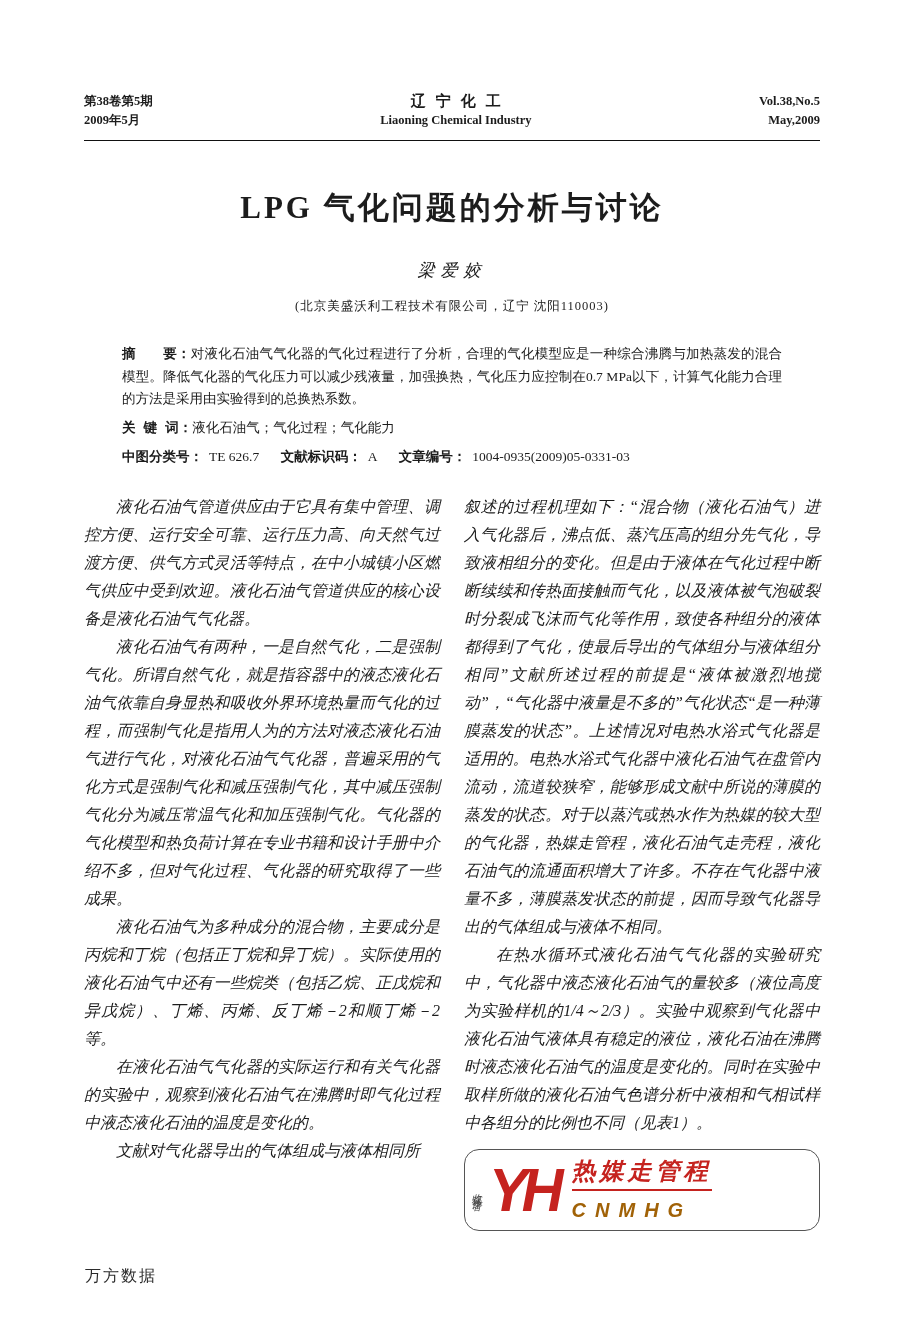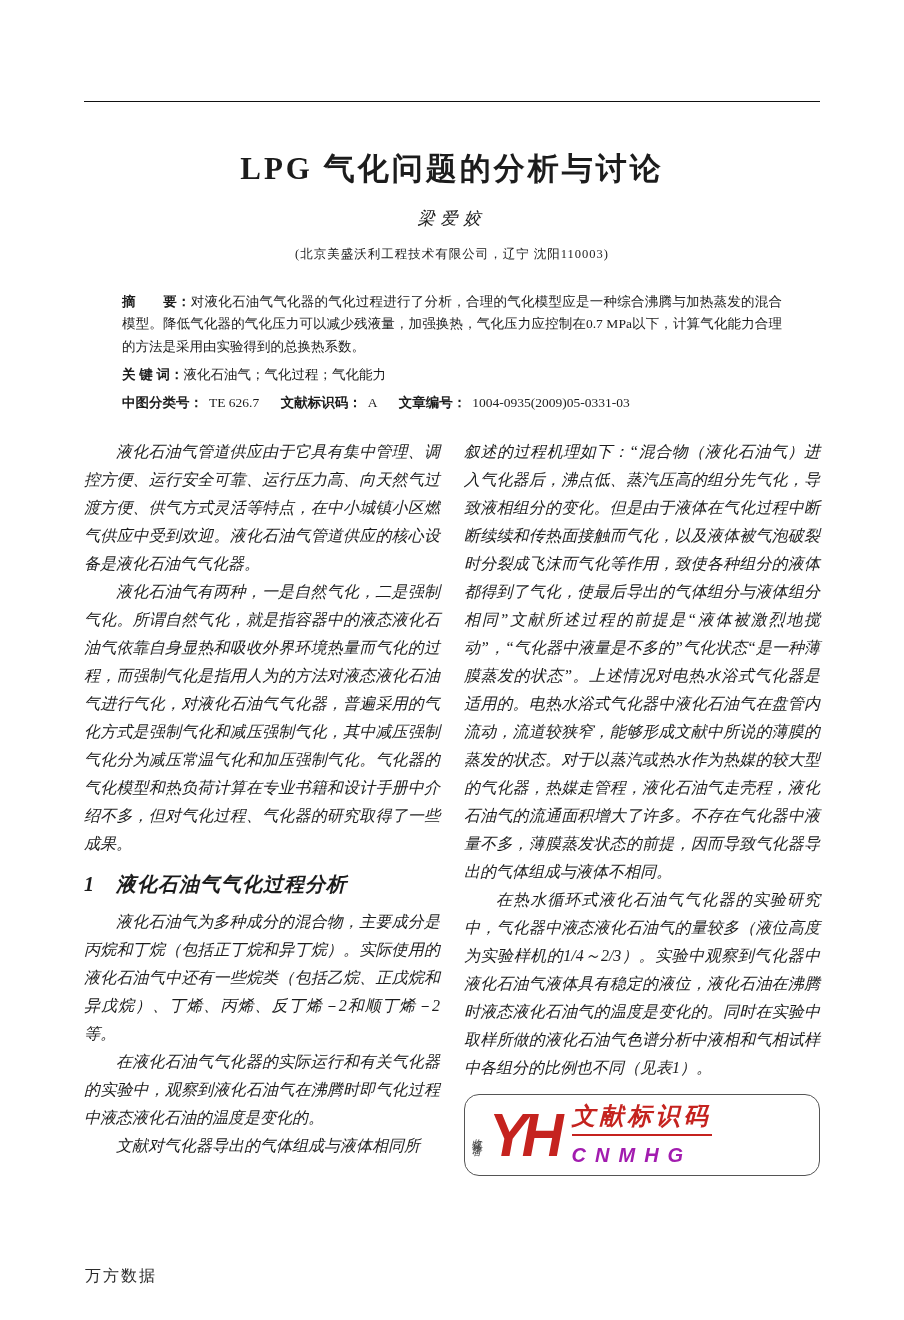--- a/index.html
+++ b/index.html
@@ -22,27 +22,27 @@
   .jcn{font-size:15px;font-weight:bold;letter-spacing:10px;text-indent:10px;}
   .jen{font-size:12.5px;font-weight:600;margin-top:2px;}
   .rule{border-top:1.6px solid #111;margin-top:9px;}
   
   .title{
     text-align:center;font-size:31px;font-weight:bold;
     letter-spacing:3px;margin:46px 0 0 0;
   }
   .author{
     text-align:center;font-size:17px;font-style:italic;
-    letter-spacing:6px;margin-top:17px;
+    letter-spacing:6px;margin-top:30px;
   }
   .affil{text-align:center;font-size:12.5px;margin-top:16px;letter-spacing:1px;}
   
   .meta{margin-top:28px;padding:0 38px;}
   .meta p{margin:0 0 6px 0;font-size:13.5px;line-height:1.65;text-align:justify;}
-  .meta b{font-family:Liberation Sans, sans-serif;font-weight:bold;}
+  .meta b{font-family:Liberation Mono, monospace;font-weight:bold;}
   .clc span{margin-right:18px;}
   .clc b{margin-right:6px;}
   
   .columns{display:flex;gap:24px;margin-top:24px;font-style:italic;}
   .col{width:358px;font-size:16px;line-height:28px;text-align:justify;}
   .col p{margin:0;}
   .col p.indent{text-indent:2em;}
   .sec{
     font-size:20px;font-weight:600;margin:12px 0 10px 0;
     letter-spacing:1px;line-height:1.4;
@@ -76,34 +76,48 @@
   .brand{display:flex;flex-direction:column;justify-content:center;}
   .brand-cn{
     font-family:"Liberation Sans","DejaVu Sans",sans-serif;
     font-size:24px;font-weight:bold;color:#c5231f;
     letter-spacing:4px;
     border-bottom:2.5px solid #c5231f;
     padding-bottom:4px;
   }
   .brand-en{
     font-family:"Liberation Sans","DejaVu Sans",sans-serif;
-    font-size:20px;font-weight:bold;color:#a21caf;
+    font-size:20px;font-weight:bold;color:#a16207;
     letter-spacing:9px;margin-top:5px;
   }
   
   .watermark{
     position:absolute;left:85px;top:1266px;
     font-size:16px;color:#2b2b2b;letter-spacing:2px;
   }
 </style>
 </head>
 <body>
 
 <div class="page">
 
+  <header class="hdr">
+    <div class="hdr-left">
+      <div>第38卷第5期</div>
+      <div>2009年5月</div>
+    </div>
+    <div class="hdr-center">
+      <div class="jcn">辽宁化工</div>
+      <div class="jen">Liaoning Chemical Industry</div>
+    </div>
+    <div class="hdr-right">
+      <div>Vol.38,No.5</div>
+      <div>May,2009</div>
+    </div>
+  </header>
 
   <div class="rule"></div>
 
   <h1 class="title">LPG 气化问题的分析与讨论</h1>
   <div class="author">梁爱姣</div>
   <div class="affil">(北京美盛沃利工程技术有限公司，辽宁 沈阳110003)</div>
 
   <div class="meta">
     <p class="abs"><b>摘　　要：</b><span>对液化石油气气化器的气化过程进行了分析，合理的气化模型应是一种综合沸腾与加热蒸发的混合模型。降低气化器的气化压力可以减少残液量，加强换热，气化压力应控制在0.7 MPa以下，计算气化能力合理的方法是采用由实验得到的总换热系数。</span></p>
     <p class="kw"><b>关 键 词：</b><span>液化石油气；气化过程；气化能力</span></p>
@@ -111,38 +125,37 @@
       <b>中图分类号：</b><span>TE 626.7</span>
       <b>文献标识码：</b><span>A</span>
       <b>文章编号：</b><span>1004-0935(2009)05-0331-03</span>
     </p>
   </div>
 
   <div class="columns">
     <div class="col">
       <p class="indent">液化石油气管道供应由于它具有集中管理、调控方便、运行安全可靠、运行压力高、向天然气过渡方便、供气方式灵活等特点，在中小城镇小区燃气供应中受到欢迎。液化石油气管道供应的核心设备是液化石油气气化器。</p>
       <p class="indent">液化石油气有两种，一是自然气化，二是强制气化。所谓自然气化，就是指容器中的液态液化石油气依靠自身显热和吸收外界环境热量而气化的过程，而强制气化是指用人为的方法对液态液化石油气进行气化，对液化石油气气化器，普遍采用的气化方式是强制气化和减压强制气化，其中减压强制气化分为减压常温气化和加压强制气化。气化器的气化模型和热负荷计算在专业书籍和设计手册中介绍不多，但对气化过程、气化器的研究取得了一些成果。</p>
-      <h2 class="sec">1　液化石油气气化过程分析</h2>
       <p class="indent">液化石油气为多种成分的混合物，主要成分是丙烷和丁烷（包括正丁烷和异丁烷）。实际使用的液化石油气中还有一些烷类（包括乙烷、正戊烷和异戊烷）、丁烯、丙烯、反丁烯－2和顺丁烯－2等。</p>
       <p class="indent">在液化石油气气化器的实际运行和有关气化器的实验中，观察到液化石油气在沸腾时即气化过程中液态液化石油的温度是变化的。</p>
       <p class="indent">文献对气化器导出的气体组成与液体相同所</p>
     </div>
 
     <div class="col">
       <p>叙述的过程机理如下：“混合物（液化石油气）进入气化器后，沸点低、蒸汽压高的组分先气化，导致液相组分的变化。但是由于液体在气化过程中断断续续和传热面接触而气化，以及液体被气泡破裂时分裂成飞沫而气化等作用，致使各种组分的液体都得到了气化，使最后导出的气体组分与液体组分相同”文献所述过程的前提是“液体被激烈地搅动”，“气化器中液量是不多的”气化状态“是一种薄膜蒸发的状态”。上述情况对电热水浴式气化器是适用的。电热水浴式气化器中液化石油气在盘管内流动，流道较狭窄，能够形成文献中所说的薄膜的蒸发的状态。对于以蒸汽或热水作为热媒的较大型的气化器，热媒走管程，液化石油气走壳程，液化石油气的流通面积增大了许多。不存在气化器中液量不多，薄膜蒸发状态的前提，因而导致气化器导出的气体组成与液体不相同。</p>
       <p class="indent">在热水循环式液化石油气气化器的实验研究中，气化器中液态液化石油气的量较多（液位高度为实验样机的1/4～2/3）。实验中观察到气化器中液化石油气液体具有稳定的液位，液化石油在沸腾时液态液化石油气的温度是变化的。同时在实验中取样所做的液化石油气色谱分析中液相和气相试样中各组分的比例也不同（见表1）。</p>
 
       <div class="logo-box">
         <div class="vlabels">
           <div class="vl">收稿</div>
           <div class="vl">作者</div>
         </div>
         <div class="yh">YH</div>
         <div class="brand">
-          <div class="brand-cn">文献标识码</div>
+          <div class="brand-cn">热媒走管程</div>
           <div class="brand-en">CNMHG</div>
         </div>
       </div>
     </div>
   </div>
 
   <div class="watermark">万方数据</div>
 
 </div>
 

